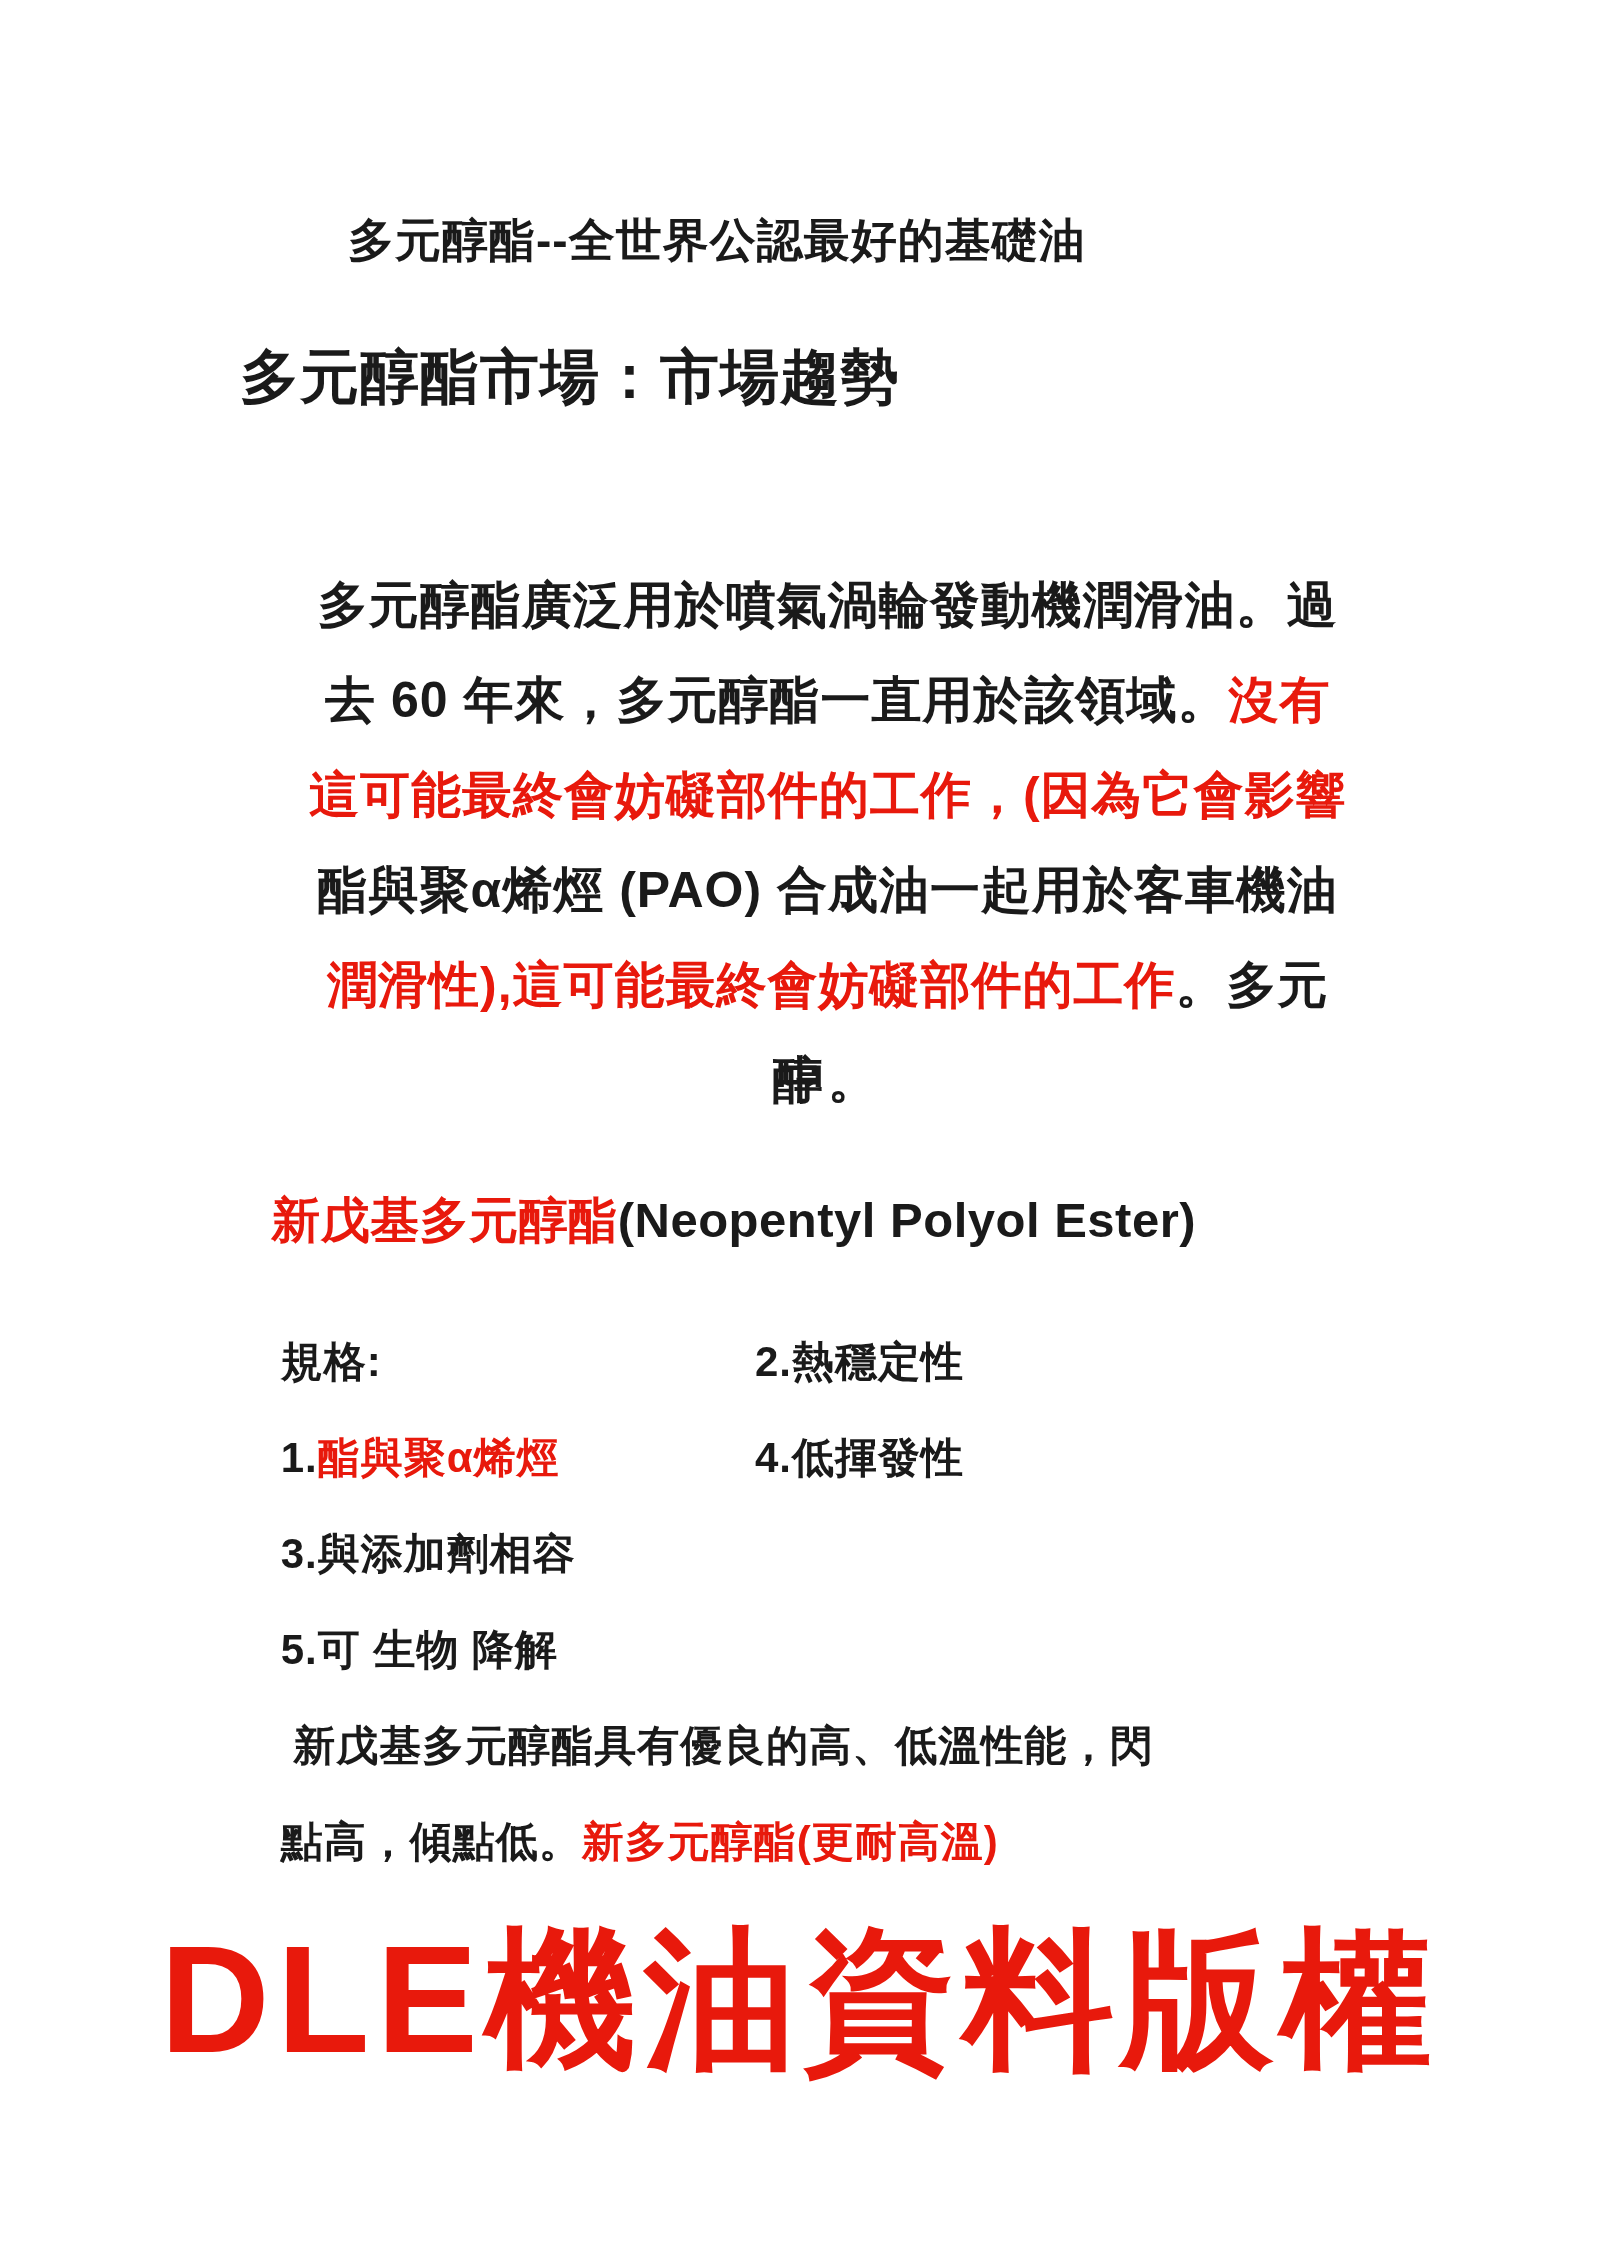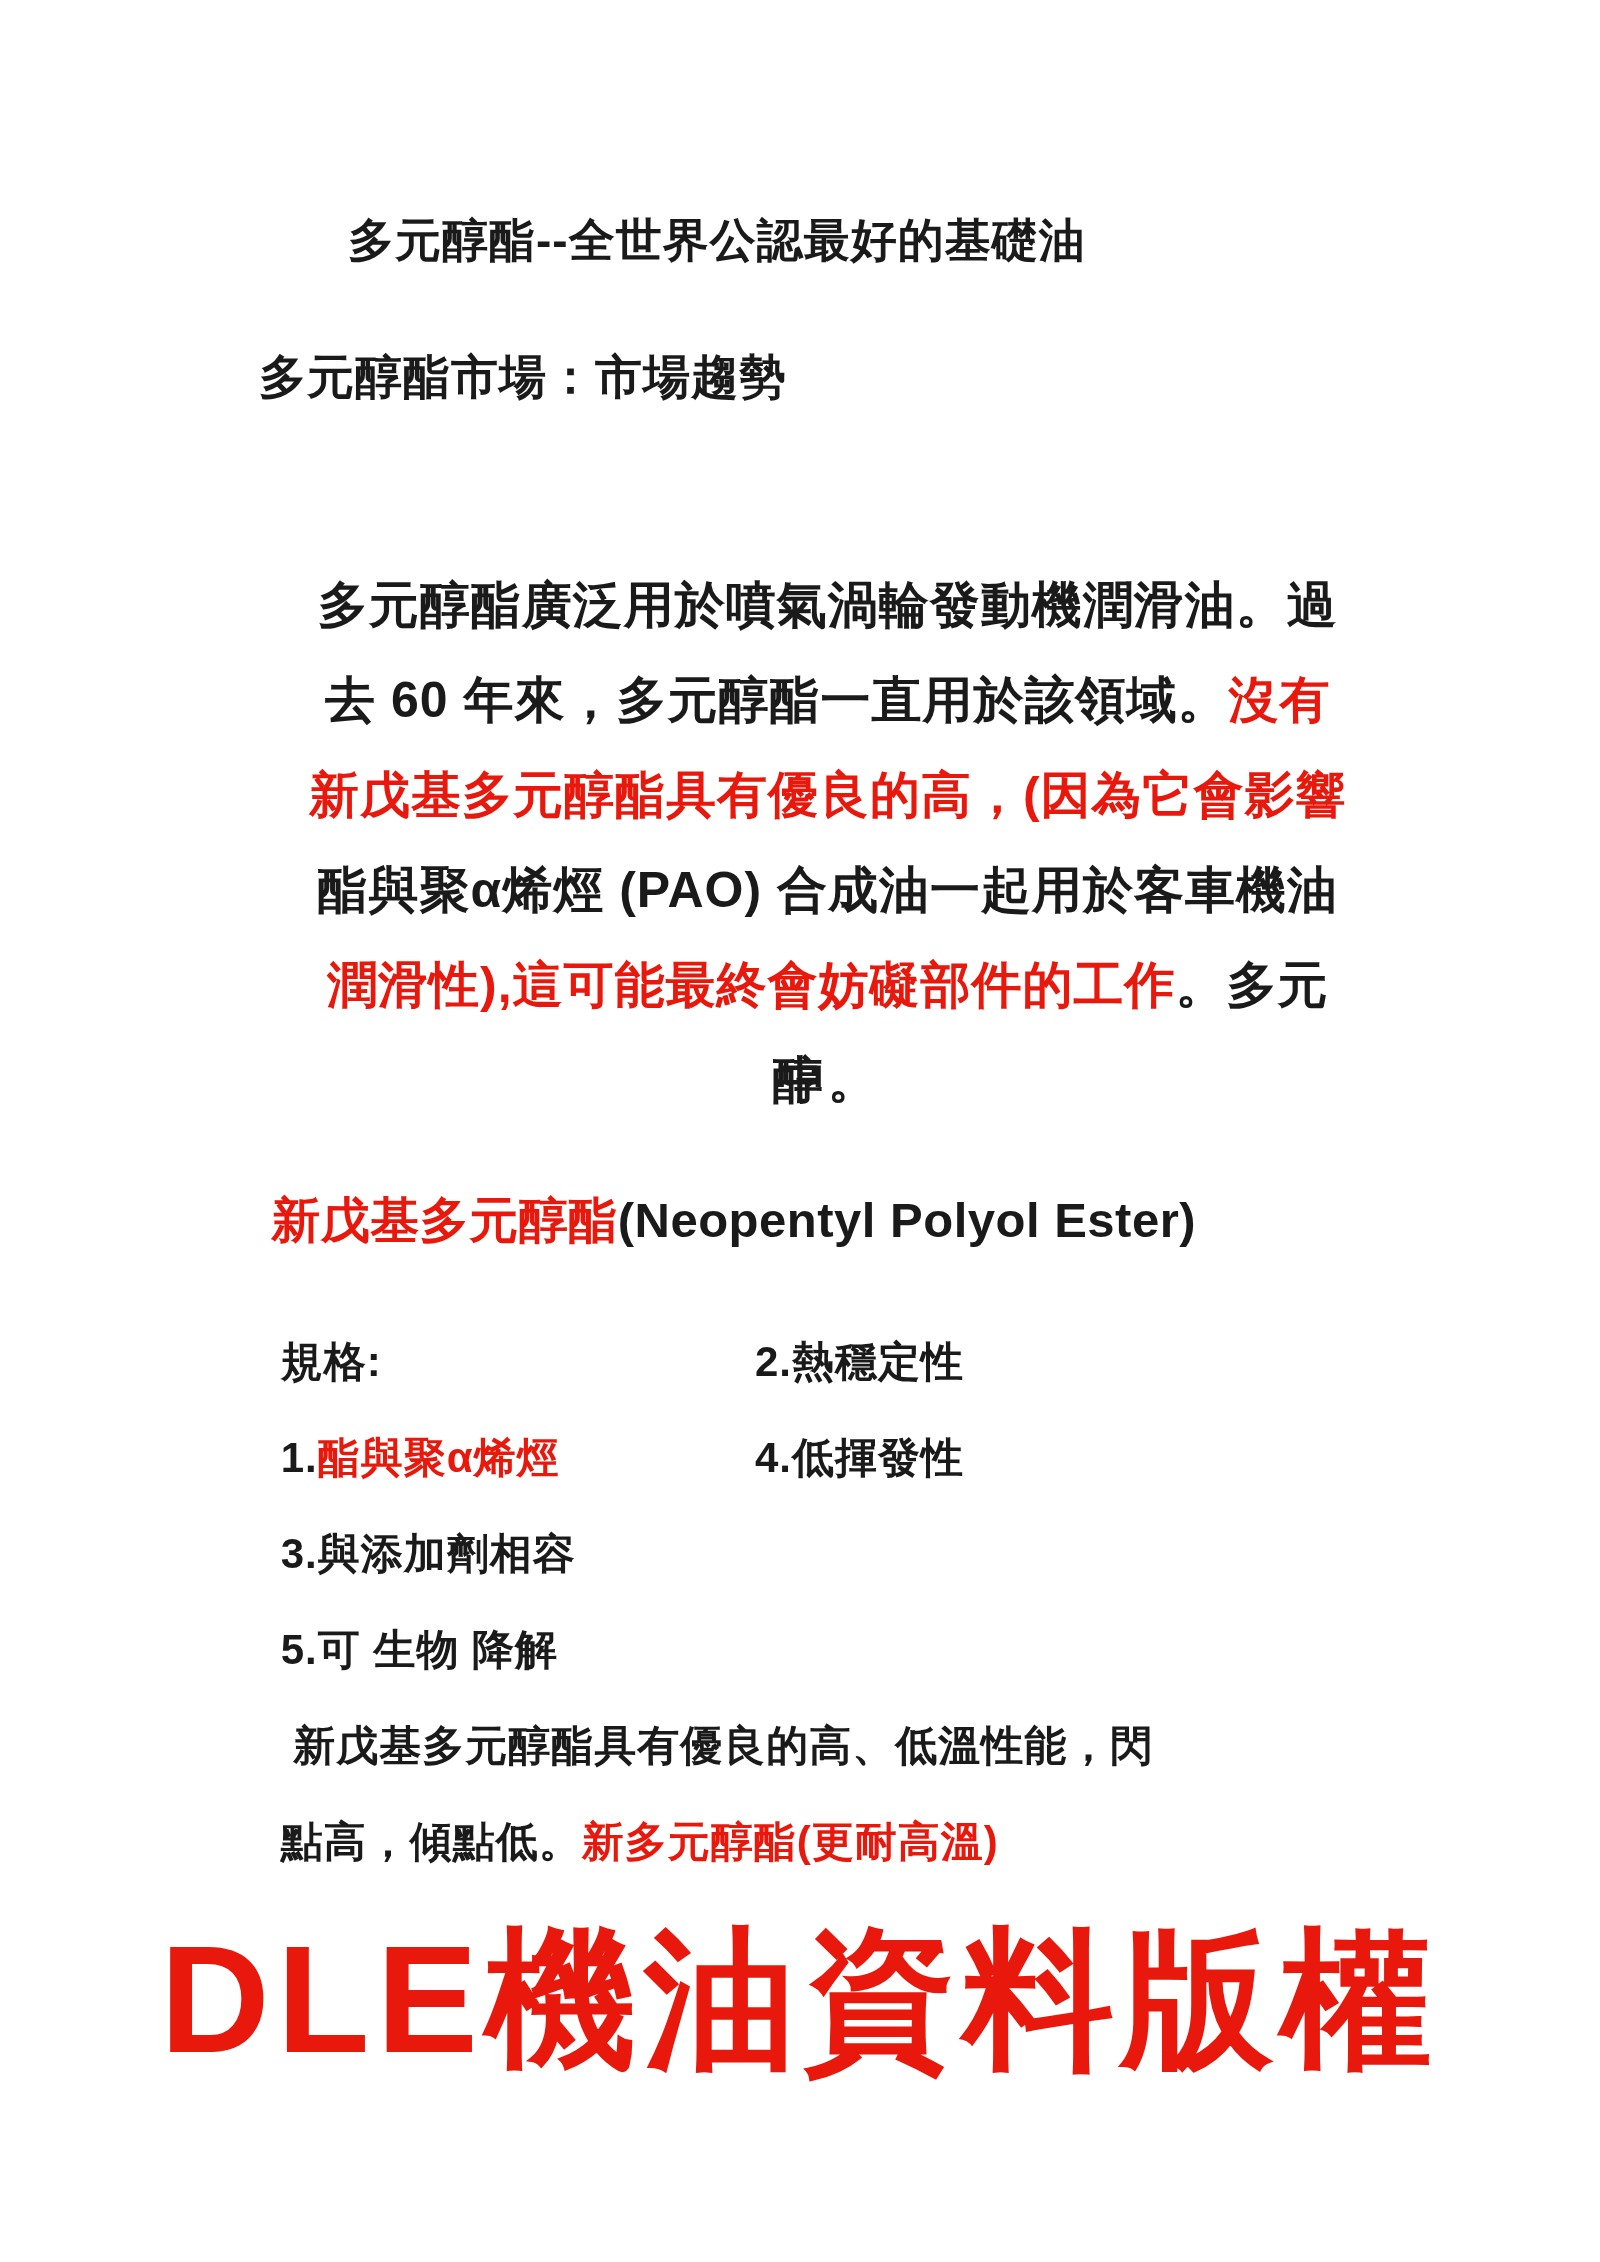--- a/index.html
+++ b/index.html
@@ -15,22 +15,22 @@
   }
   .abs { position: absolute; }
   .line { white-space: pre-wrap; }
   .red { color: var(--red); }
 
   #doc-title {
     left: 348px; top: 212px;
     font-size: 46px; line-height: 56px; letter-spacing: 1px;
   }
   #section-heading {
-    left: 259px; top: 348px;
-    font-size: 47px; line-height: 58px; letter-spacing: 1px;
+    left: 240px; top: 348px;
+    font-size: 59px; line-height: 58px; letter-spacing: 1px;
   }
   #paragraph-market {
     left: 243px; top: 463px; width: 1110px;
     font-size: 50px; letter-spacing: 1px;
   }
   #paragraph-market .line { line-height: 95px; height: 95px; text-align: center; }
 
   #subheading-npe {
     left: 243px; top: 1078px;
     font-size: 49px; line-height: 95px; letter-spacing: 0.5px;
@@ -56,21 +56,21 @@
 <div id="section-heading" class="abs line">多元醇酯市場：市場趨勢</div>
 
 <div id="paragraph-market" class="abs">
   <div class="line">
     <span>多元醇酯廣泛用於噴氣渦輪發動機潤滑油。過</span>
   </div>
   <div class="line">
     <span>去 60 年來，多元醇酯一直用於該領域。</span><span class="red">沒有</span>
   </div>
   <div class="line">
-    <span class="red">新戊基多元醇酯具有優良的高，(因為它會影響</span>
+    <span class="red">這可能最終會妨礙部件的工作，(因為它會影響</span>
   </div>
   <div class="line">
     <span>酯與聚α烯烴 (PAO) 合成油一起用於客車機油</span>
   </div>
   <div class="line">
     <span class="red">潤滑性),這可能最終會妨礙部件的工作</span><span>。多元醇</span>
   </div>
   <div class="line">
     <span>中。</span>
   </div>

